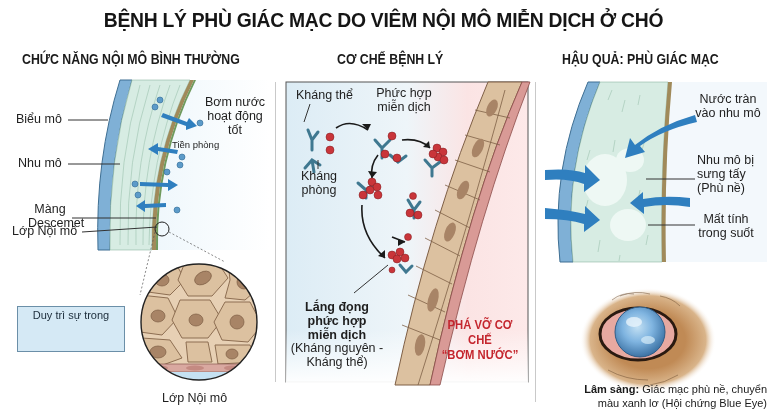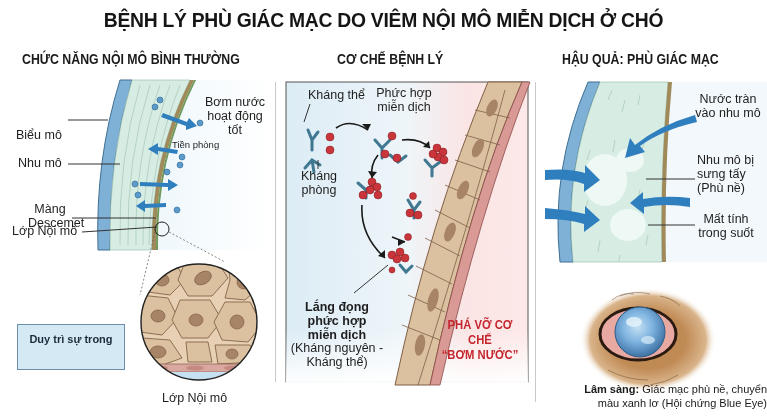--- a/index.html
+++ b/index.html
@@ -7,21 +7,21 @@
   body { font-family: "Liberation Sans", sans-serif; color: #1b1b1b; position: relative; }
   .abs { position: absolute; }
   .title { left: 0; top: 8px; width: 767px; text-align: center; font-size: 21px; font-weight: bold; letter-spacing: -0.3px; color: #151515; transform: scaleX(0.92); }
   .sec { top: 51px; font-size: 14px; font-weight: bold; color: #1a1a1a; white-space: nowrap; transform: scaleX(0.88); transform-origin: left; }
   .divider { width: 1px; background: #c9c9c9; }
   .lbl { font-size: 12.5px; color: #1e1e1e; line-height: 1.1; white-space: nowrap; }
   .lbl-c { text-align: center; }
   .small { font-size: 9.5px; }
   .bold { font-weight: bold; }
   svg { position: absolute; overflow: visible; }
-  .box-note { left: 17px; top: 324px; width: 108px; height: 46px; background: #d5e9f5; border: 1px solid #6b8fa8; font-size: 11px; font-weight: bold; text-align: center; line-height: 1.25; padding-top: 8px; color: #1b2c3a; }
+  .box-note { left: 17px; top: 306px; width: 108px; height: 46px; background: #d5e9f5; border: 1px solid #6b8fa8; font-size: 11px; font-weight: normal; text-align: center; line-height: 1.25; padding-top: 2px; color: #1b2c3a; }
   .red-text { color: #c4262e; font-weight: bold; font-size: 12.5px; text-align: center; line-height: 1.2; transform: scaleX(0.9); }
   .caption { font-size: 11px; line-height: 1.3; color: #1a1a1a; }
 </style>
 </head>
 <body>
 
 <div class="abs title">BỆNH LÝ PHÙ GIÁC MẠC DO VIÊM NỘI MÔ MIỄN DỊCH Ở CHÓ</div>
 
 <div class="abs sec" style="left:22px;">CHỨC NĂNG NỘI MÔ BÌNH THƯỜNG</div>
 <div class="abs sec" style="left:337px;">CƠ CHẾ BỆNH LÝ</div>
@@ -114,21 +114,21 @@
       <g fill="#c48a82">
           <ellipse cx="160" cy="368" rx="8" ry="2.5"></ellipse>
           <ellipse cx="195" cy="368" rx="9" ry="2.5"></ellipse>
           <ellipse cx="232" cy="368" rx="8" ry="2.5"></ellipse>
         </g>
       <rect x="140" y="372" width="120" height="15" fill="#c5e1f2"></rect>
     </g>
     <circle cx="199" cy="322" r="58" fill="none" stroke="#222" stroke-width="1.4"></circle>
   </svg>
 
-  <div class="abs lbl" style="left:16px; top:113px;margin-top:16px;">Biểu mô</div>
+  <div class="abs lbl" style="left:16px; top:113px;">Biểu mô</div>
   <div class="abs lbl" style="left:18px; top:157px;">Nhu mô</div>
   <div class="abs lbl lbl-c" style="left:28px; top:203px; width:44px;">
     <div>Màng</div>
     <div>Descemet</div>
   </div>
   <div class="abs lbl" style="left:12px; top:225px;">Lớp Nội mô</div>
   <div class="abs lbl lbl-c" style="left:200px; top:96px; width:70px;">
     <div>Bơm nước</div>
     <div>hoạt động</div>
     <div>tốt</div>
@@ -231,21 +231,21 @@
         <circle cx="405" cy="258" r="4"></circle>
         <circle cx="392" cy="270" r="3"></circle>
       <circle cx="408" cy="237" r="3.5"></circle>
     </g>
 
     <line x1="310" y1="104" x2="304" y2="122" stroke="#333" stroke-width="1"></line>
     <line x1="318" y1="160" x2="318" y2="169" stroke="#333" stroke-width="1"></line>
     <line x1="354" y1="293" x2="388" y2="265" stroke="#333" stroke-width="1"></line>
   </svg>
 
-  <div class="abs lbl" style="left:308px; top:89px;">Kháng thể</div>
+  <div class="abs lbl" style="left:296px; top:89px;">Kháng thể</div>
   <div class="abs lbl lbl-c" style="left:294px; top:170px; width:50px;">
     <div>Kháng</div>
     <div>phòng</div>
   </div>
   <div class="abs lbl lbl-c" style="left:372px; top:87px; width:64px;">
     <div>Phức hợp</div>
     <div>miễn dịch</div>
   </div>
   <div class="abs lbl lbl-c" style="left:289px; top:301px; width:96px;">
     <div class="bold">Lắng đọng</div>

